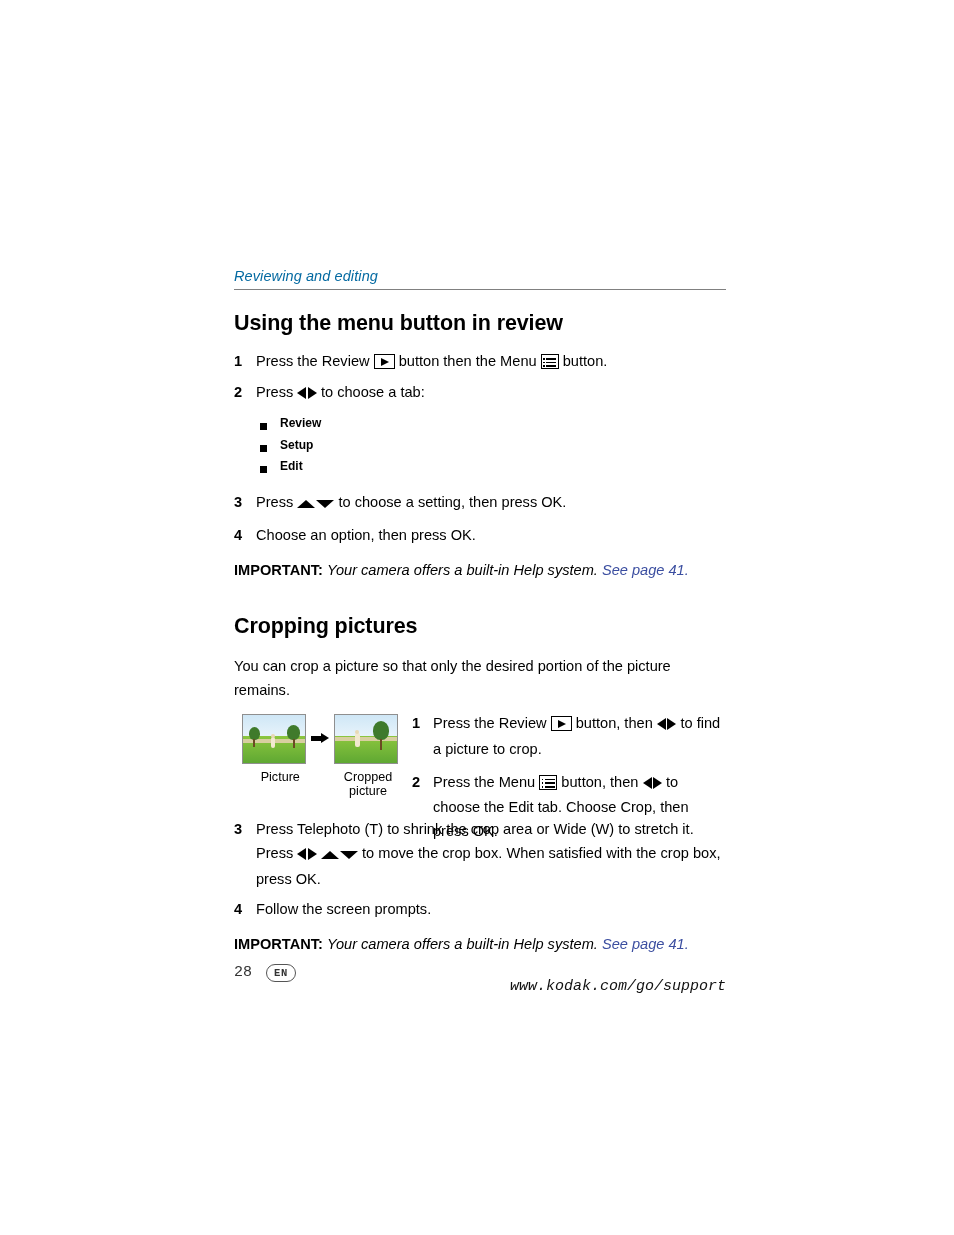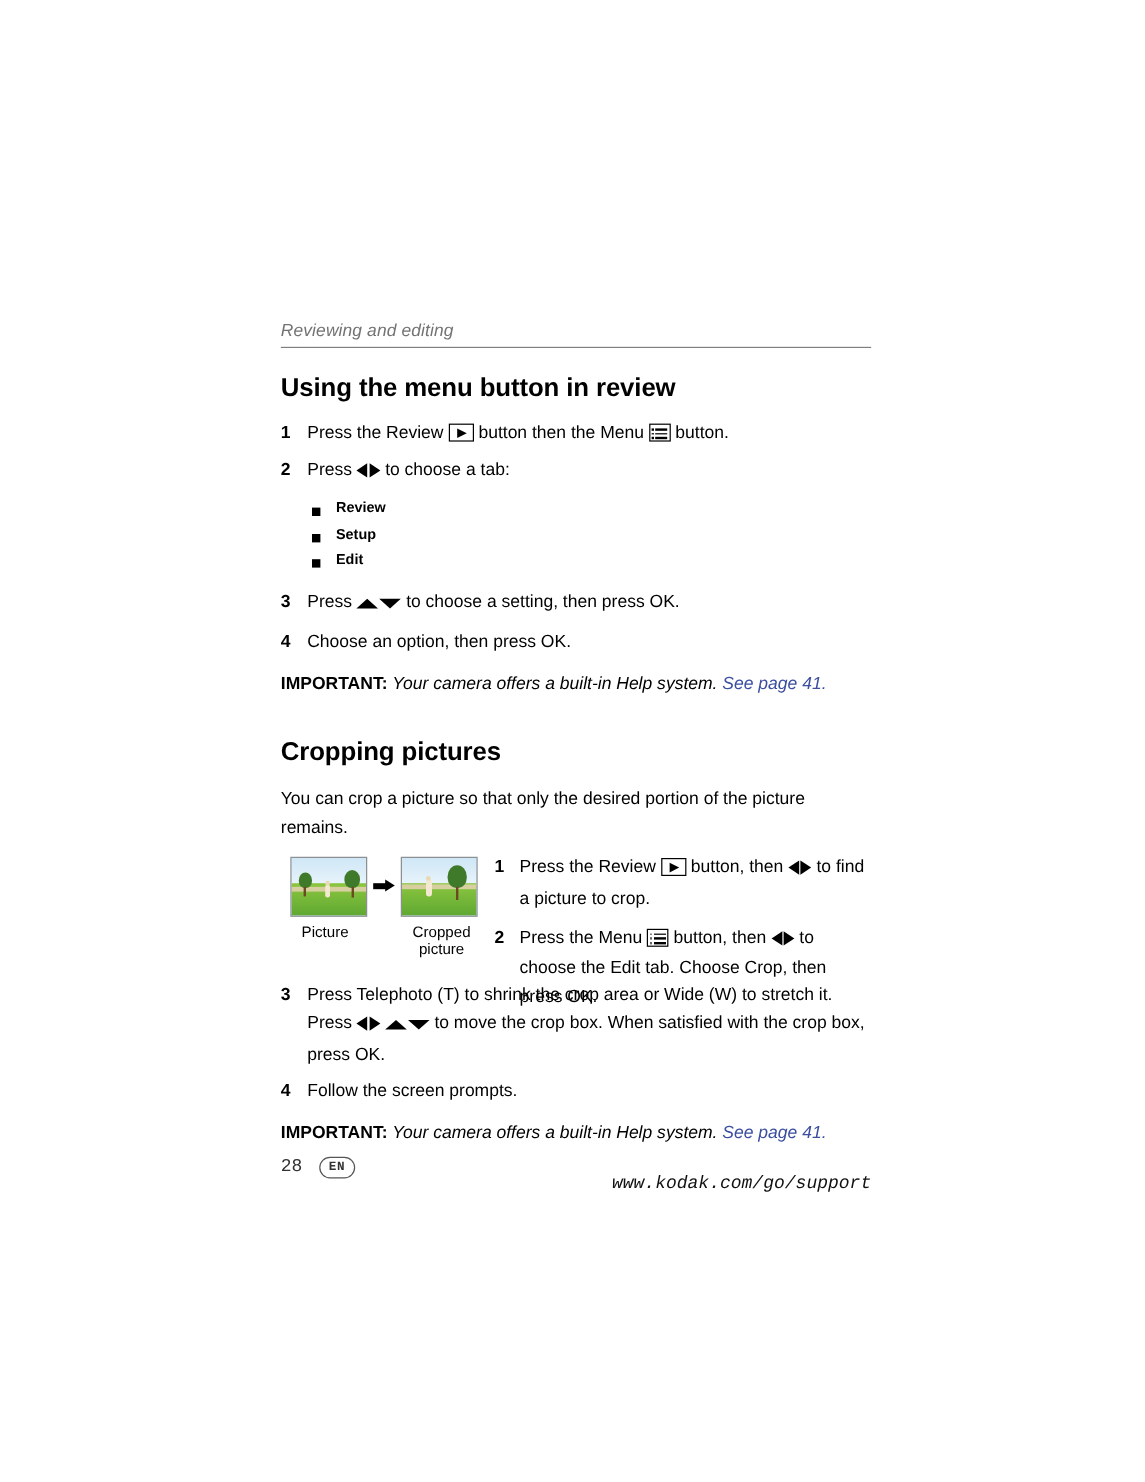--- a/index.html
+++ b/index.html
@@ -25,21 +25,21 @@
     position: absolute;
     left: 234px;
     top: 268px;
     width: 492px;
   }
 
   
   .running-head {
     font-style: italic;
     font-size: 14.5px;
-    color: #737373;
+    color: #0369a1;
     padding-bottom: 5px;
     letter-spacing: 0.1px;
   }
   .head-rule {
     border-bottom: 1.6px solid #808080;
     width: 492px;
     margin-bottom: 21px;
   }
 
   
@@ -280,21 +280,21 @@
     width: 0; height: 0;
     border-left: 8px solid #000;
     border-top: 5.5px solid transparent;
     border-bottom: 5.5px solid transparent;
   }
   .cap {
     font-size: 12.6px;
     margin-top: 6px;
     text-align: left;
   }
-  .cap.left { width: 62px; text-align: center; }
+  .cap.left { width: 62px; text-align: right; }
   .cap.right { width: 90px; text-align: center; }
   .caption-row {
     display: flex;
     align-items: flex-start;
   }
   .caption-row .sp { width: 28px; }
 
   .crop-steps {
     position: absolute;
     left: 178px;

